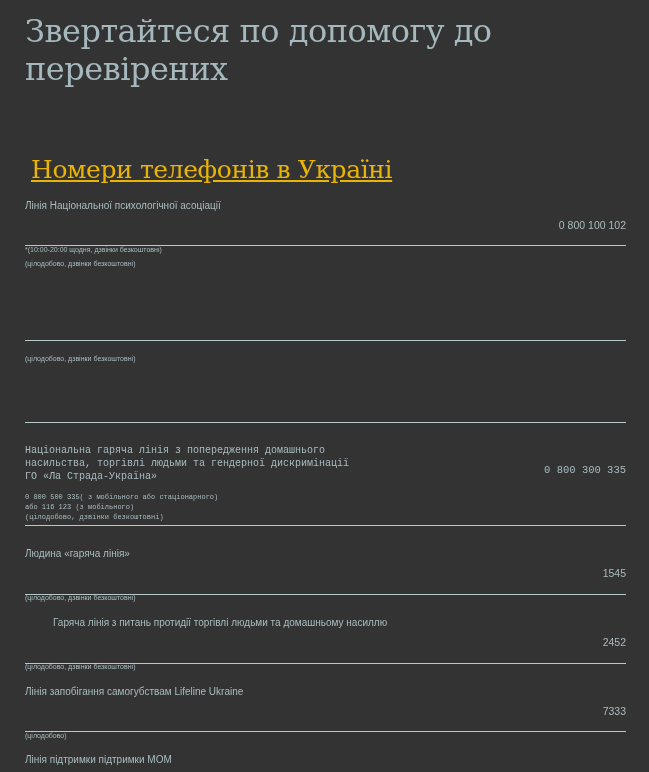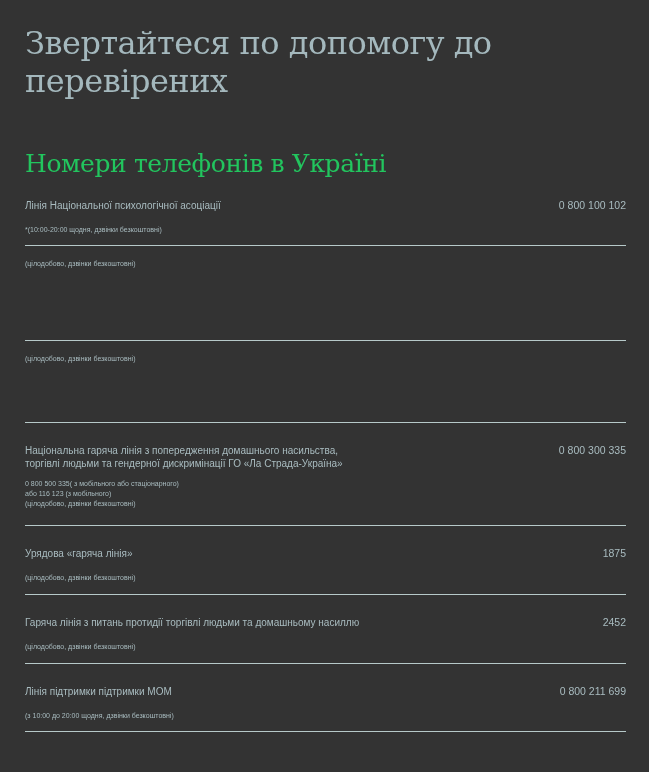--- a/index.html
+++ b/index.html
@@ -20,35 +20,36 @@
       left: 25px;
       top: 0;
       width: 601px;
     }
     .main-title {
       font-family: "DejaVu Serif", "Liberation Serif", serif;
       font-weight: normal;
       font-size: 32px;
       line-height: 38px;
       margin: 0;
-      padding-top: 24px;
+      padding-top: 12px;
       color: #a4b8bd;
       letter-spacing: -0.5px;
     }
     .section-title {
       font-family: "DejaVu Serif", "Liberation Serif", serif;
       font-weight: normal;
       font-size: 25px;
       line-height: 30px;
-      margin: 0;
+      margin: 6px;
       position: absolute;
       top: 149px;
       left: 0;
-      color: #22c55e;
+      color: #eab308;
       letter-spacing: -0.4px;
+      text-decoration: underline;
     }
     .list {
       position: absolute;
       top: 190px;
       left: 0;
       width: 601px;
     }
     .item {
       position: relative;
       border-bottom: 1px solid #b7c9c9;
@@ -64,20 +65,21 @@
       line-height: 13px;
       max-width: 340px;
       color: #a9bcc0;
     }
     .item-phone {
       font-size: 10.5px;
       line-height: 13px;
       color: #a9bcc0;
       white-space: nowrap;
       text-align: right;
+      margin-top: 20px;
     }
     .item-note {
       font-size: 7px;
       line-height: 10px;
       color: #a9bcc0;
       white-space: pre-line;
     }
   </style>
 </head>
 <body>
@@ -97,46 +99,53 @@
     </div>
 
     <div class="item" style="height:81px;">
       <div class="item-note" style="margin-top:13px;">(цілодобово, дзвінки безкоштовні)</div>
     </div>
 
     <div class="item" style="height:68px;">
       <div class="item-note" style="margin-top:13px;">(цілодобово, дзвінки безкоштовні)</div>
     </div>
 
-    <div class="item" style="height:102px;">
+    <div class="item" style="height:102px;font-family:Liberation Mono, monospace;">
       <div class="item-row" style="padding-top:21px;">
         <div class="item-name">Національна гаряча лінія з попередження домашнього насильства, торгівлі людьми та гендерної дискримінації ГО «Ла Страда-Україна»</div>
         <div class="item-phone">0 800 300 335</div>
       </div>
       <div class="item-note" style="margin-top:9px;">0 800 500 335( з мобільного або стаціонарного)
 або 116 123 (з мобільного)
 (цілодобово, дзвінки безкоштовні)</div>
     </div>
 
     <div class="item" style="height:68px;">
       <div class="item-row" style="padding-top:21px;">
-        <div class="item-name">Урядова «гаряча лінія»</div>
-        <div class="item-phone">1875</div>
+        <div class="item-name">Людина «гаряча лінія»</div>
+        <div class="item-phone">1545</div>
       </div>
       <div class="item-note" style="margin-top:13px;">(цілодобово, дзвінки безкоштовні)</div>
     </div>
 
     <div class="item" style="height:68px;">
       <div class="item-row" style="padding-top:21px;">
-        <div class="item-name" style="max-width:380px;">Гаряча лінія з питань протидії торгівлі людьми та домашньому насиллю</div>
+        <div class="item-name" style="max-width:380px;margin-left:28px;">Гаряча лінія з питань протидії торгівлі людьми та домашньому насиллю</div>
         <div class="item-phone">2452</div>
       </div>
       <div class="item-note" style="margin-top:13px;">(цілодобово, дзвінки безкоштовні)</div>
     </div>
 
+    <div class="item" style="height:67px;">
+      <div class="item-row" style="padding-top:21px;">
+        <div class="item-name">Лінія запобігання самогубствам Lifeline Ukraine</div>
+        <div class="item-phone">7333</div>
+      </div>
+      <div class="item-note" style="margin-top:13px;">(цілодобово)</div>
+    </div>
 
     <div class="item" style="height:67px;">
       <div class="item-row" style="padding-top:21px;">
         <div class="item-name">Лінія підтримки підтримки МОМ</div>
         <div class="item-phone">0 800 211 699</div>
       </div>
       <div class="item-note" style="margin-top:13px;">(з 10:00 до 20:00 щодня, дзвінки безкоштовні)</div>
     </div>
   </div>
 </div>

